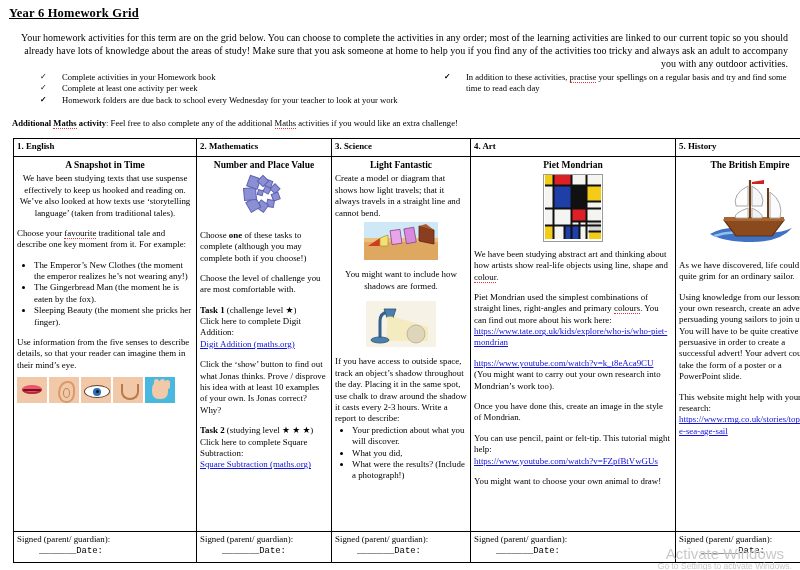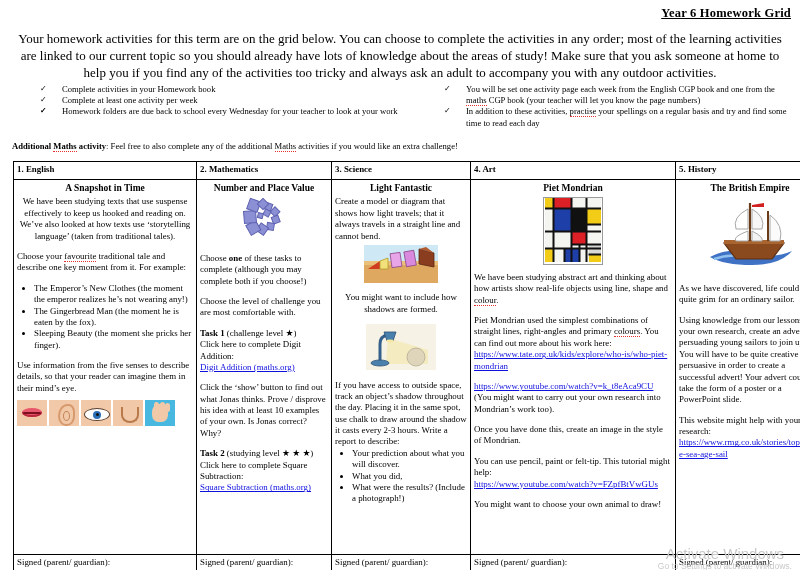--- a/index.html
+++ b/index.html
@@ -18,34 +18,34 @@
   .page {
     width: 800px;
     height: 570px;
     position: relative;
     box-sizing: border-box;
     padding: 0 9px;
   }
 
   
   .doc-title {
-    text-align: right;
+    text-align: left;
     font-weight: bold;
     font-size: 12.5px;
     text-decoration: underline;
     margin-top: 6px;
     margin-bottom: 10px;
     letter-spacing: .2px;
   }
 
   
   .intro {
-    font-size: 13px;
+    font-size: 10px;
     line-height: 1.3;
-    text-align: center;
+    text-align: right;
     margin: 0 3px 2px 3px;
   }
 
   
   .checklists {
     display: flex;
     margin: 1px 3px 0 3px;
   }
   .checkcol {
     flex: 1 1 50%;
@@ -282,21 +282,20 @@
         <span class="tick">✓</span>
       </div>
       <div class="check-item">
         <span class="tick">✓</span>
         <span>Homework folders are due back to school every Wednesday for your teacher to look at your work</span>
       </div>
     </div>
     <div class="checkcol right">
       <div class="check-item">
         <span class="tick">✓</span>
-        <span>You will be set one activity page each week from the English CGP book and one from the <span class="sp">maths</span> CGP book (your teacher will let you know the page numbers)</span>
       </div>
       <div class="check-item">
         <span class="tick">✓</span>
         <span>In addition to these activities, <span class="sp">practise</span> your spellings on a regular basis and try and find some time to read each day</span>
       </div>
     </div>
   </div>
 
   <div class="additional">
     <b>Additional <span class="sp">Maths</span> activity</b><span>: Feel free to also complete any of the additional <span class="sp">Maths</span> activities if you would like an extra challenge!</span>

